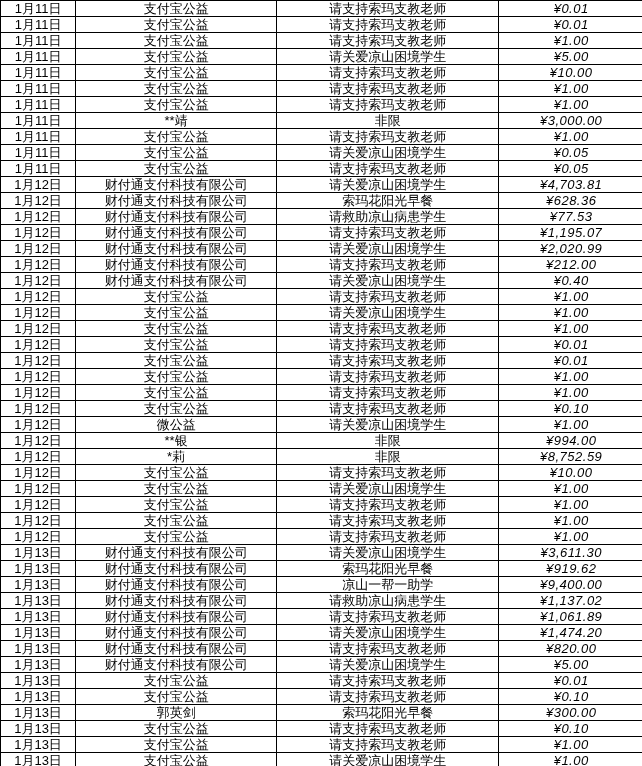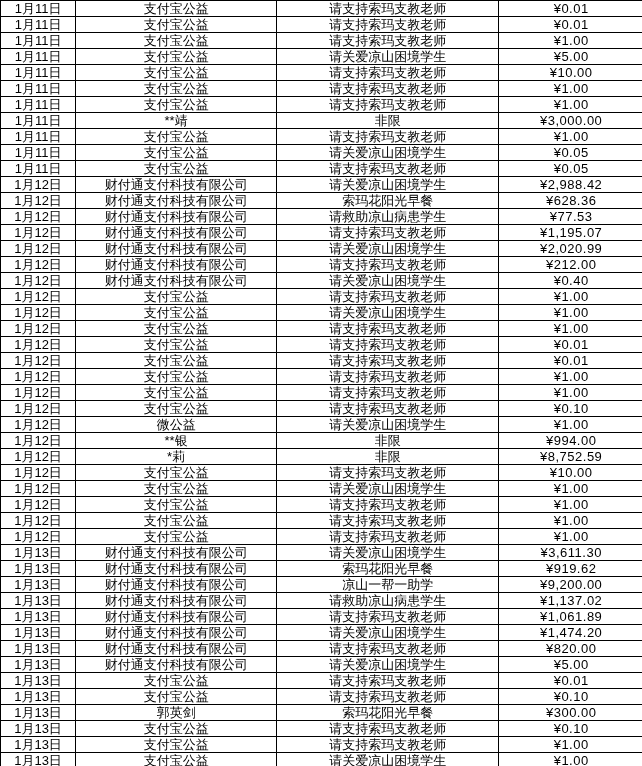--- a/index.html
+++ b/index.html
@@ -37,20 +37,21 @@
     text-align: center;
     vertical-align: middle;
     font-size: 13px;
     line-height: 15px;
     white-space: nowrap;
     overflow: hidden;
     background: #ffffff;
   }
   table.donations td:last-child {
     border-right: none; 
+    font-style: italic;
   }
   table.donations tr:first-child td {
     border-top-width: 1px;
   }
   td.amount-cell {
     letter-spacing: 0.5px;
   }
 </style>
 </head>
 <body>
@@ -127,21 +128,21 @@
         <tr>
           <td class="date-cell">1月11日</td>
           <td class="donor-cell">支付宝公益</td>
           <td class="purpose-cell">请支持索玛支教老师</td>
           <td class="amount-cell">¥0.05</td>
         </tr>
         <tr>
           <td class="date-cell">1月12日</td>
           <td class="donor-cell">财付通支付科技有限公司</td>
           <td class="purpose-cell">请关爱凉山困境学生</td>
-          <td class="amount-cell">¥2,988.42</td>
+          <td class="amount-cell">¥4,703.81</td>
         </tr>
         <tr>
           <td class="date-cell">1月12日</td>
           <td class="donor-cell">财付通支付科技有限公司</td>
           <td class="purpose-cell">索玛花阳光早餐</td>
           <td class="amount-cell">¥628.36</td>
         </tr>
         <tr>
           <td class="date-cell">1月12日</td>
           <td class="donor-cell">财付通支付科技有限公司</td>
@@ -277,21 +278,21 @@
         <tr>
           <td class="date-cell">1月13日</td>
           <td class="donor-cell">财付通支付科技有限公司</td>
           <td class="purpose-cell">索玛花阳光早餐</td>
           <td class="amount-cell">¥919.62</td>
         </tr>
         <tr>
           <td class="date-cell">1月13日</td>
           <td class="donor-cell">财付通支付科技有限公司</td>
           <td class="purpose-cell">凉山一帮一助学</td>
-          <td class="amount-cell">¥9,200.00</td>
+          <td class="amount-cell">¥9,400.00</td>
         </tr>
         <tr>
           <td class="date-cell">1月13日</td>
           <td class="donor-cell">财付通支付科技有限公司</td>
           <td class="purpose-cell">请救助凉山病患学生</td>
           <td class="amount-cell">¥1,137.02</td>
         </tr>
         <tr>
           <td class="date-cell">1月13日</td>
           <td class="donor-cell">财付通支付科技有限公司</td>

